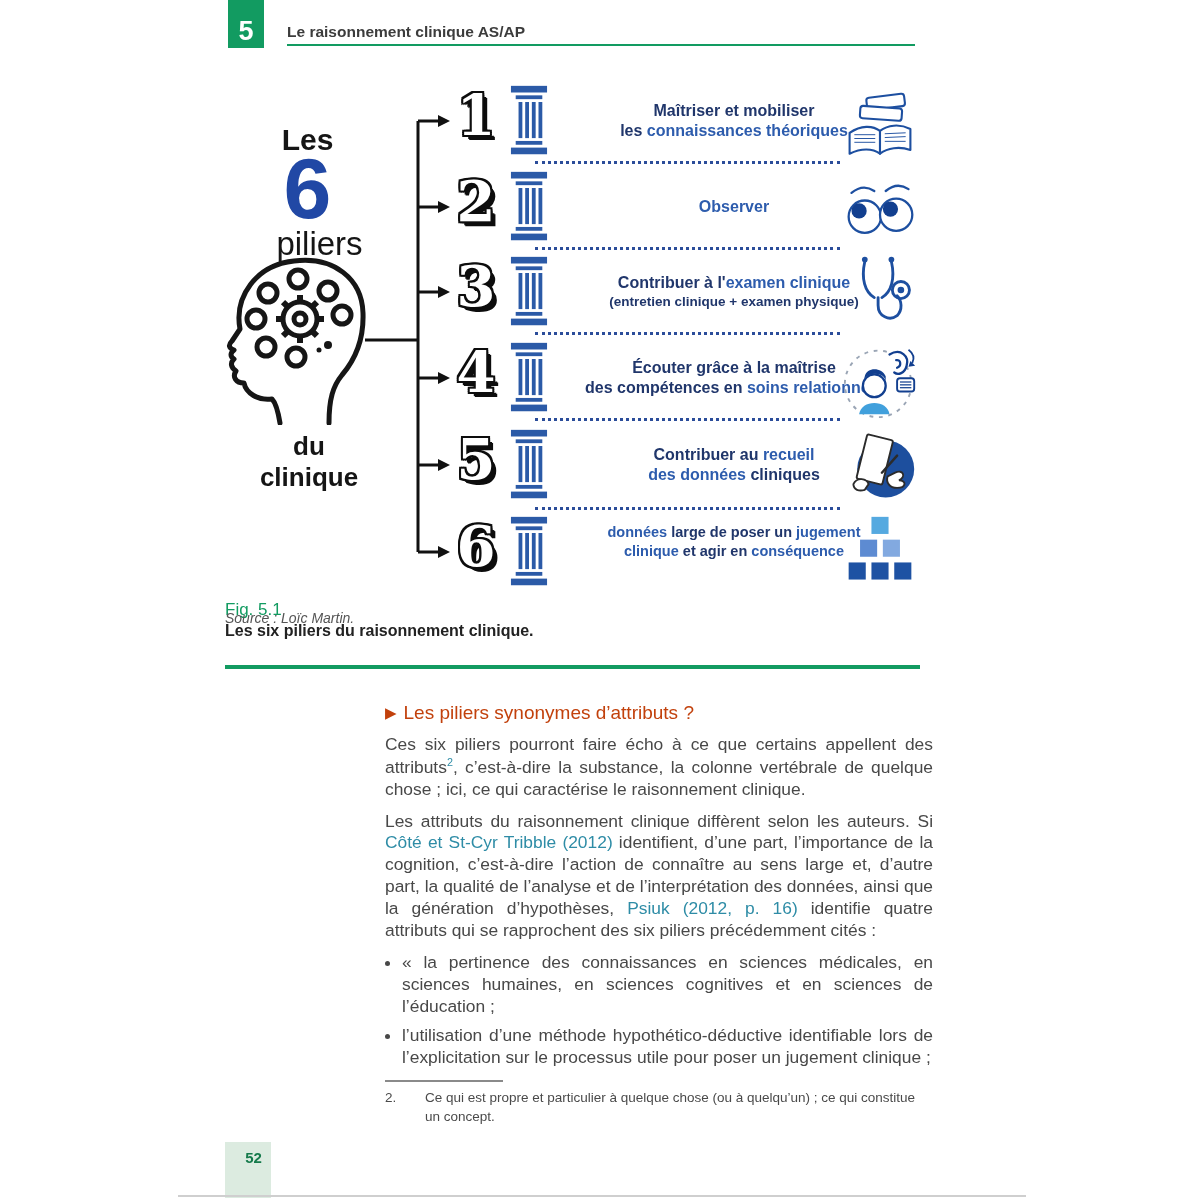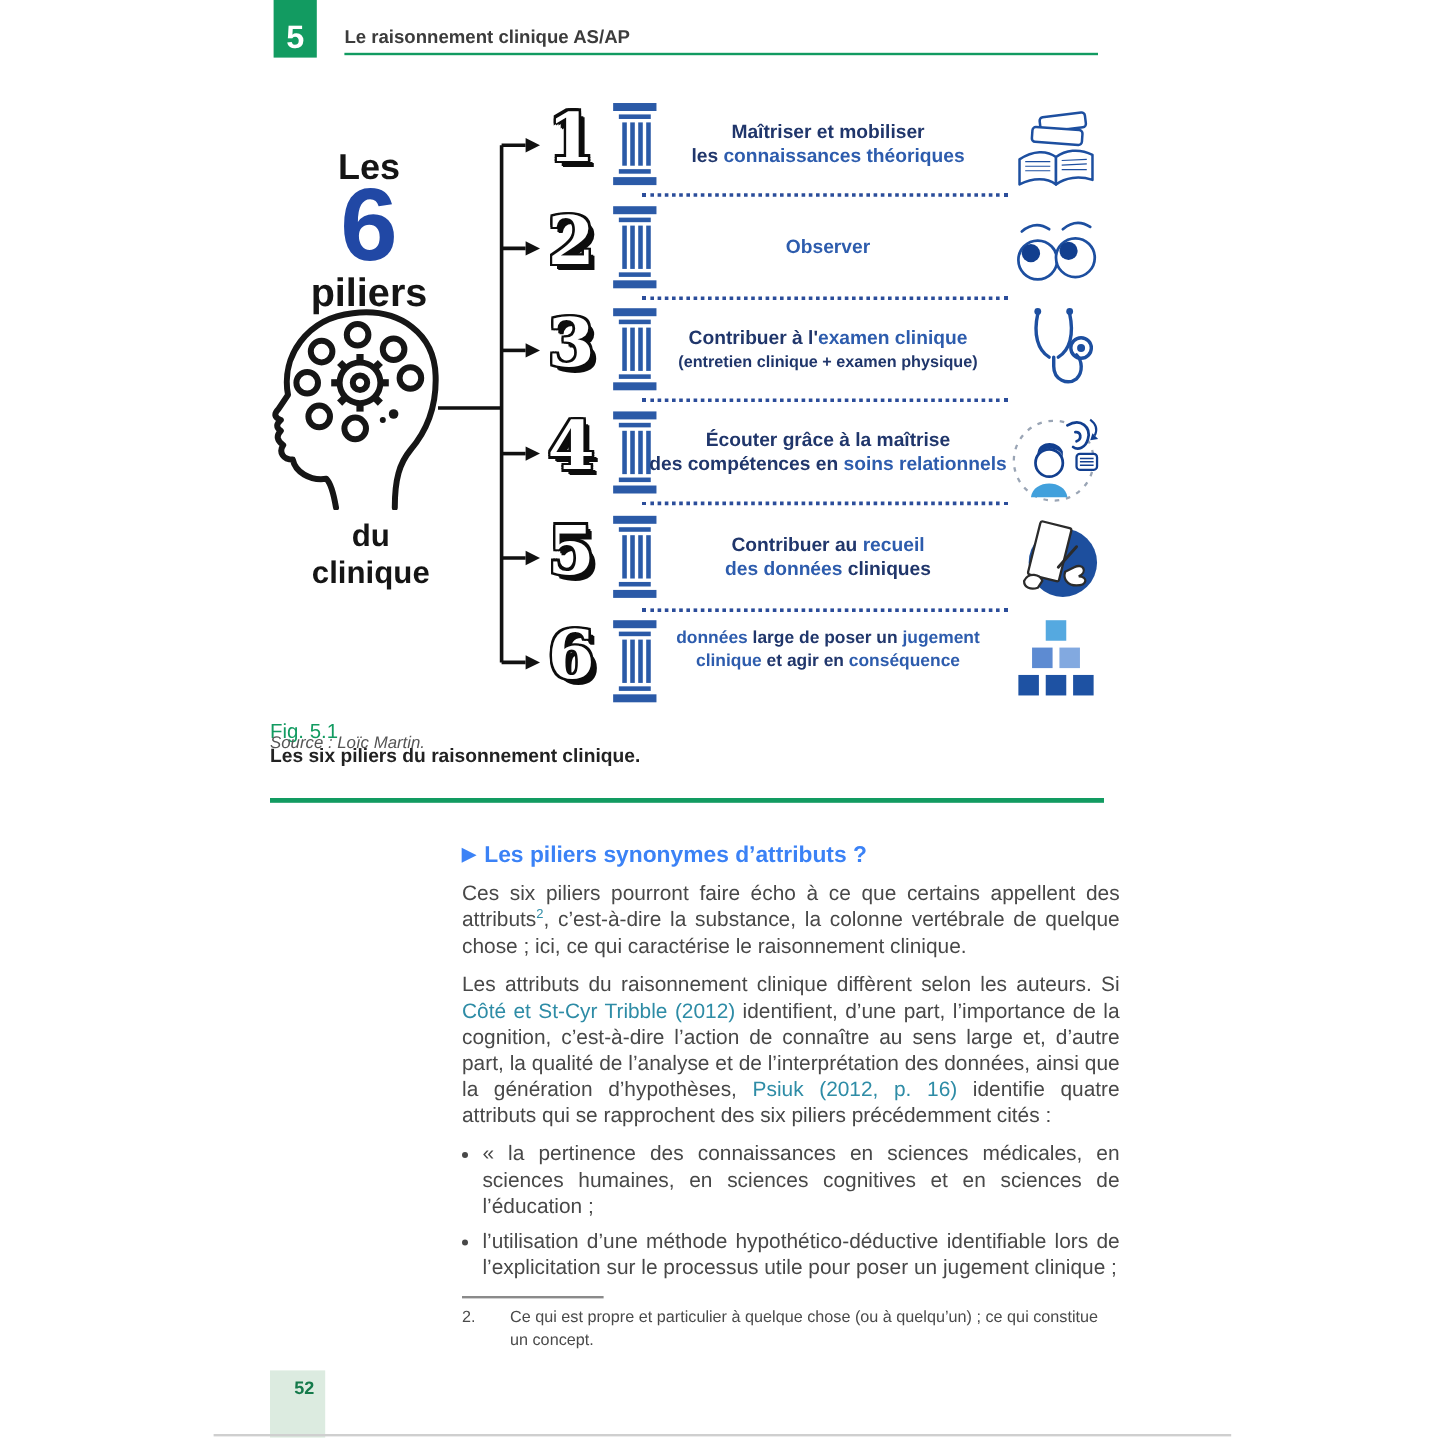--- a/index.html
+++ b/index.html
@@ -12,53 +12,53 @@
   .chapter-tab span{color:#fff;font-size:27px;font-weight:bold;line-height:1;}
   .header-title{position:absolute;left:287px;top:23px;font-size:15.5px;font-weight:bold;color:#3c3c3c;}
   .header-rule{position:absolute;left:287px;top:44px;width:628px;height:2px;background:#129b61;}
 
   
   .fig{position:absolute;left:220px;top:85px;width:705px;height:515px;}
   .fig-les{position:absolute;left:0;top:38px;width:175px;text-align:center;
            font-size:30px;font-weight:bold;color:#151515;}
   .fig-six{position:absolute;left:0;top:60px;width:175px;text-align:center;
            font-size:86px;font-weight:bold;color:#2148a5;line-height:1;}
-  .fig-piliers{position:absolute;left:0;top:140px;width:175px;text-align:center;
-           font-size:33px;font-weight:bold;color:#151515;}
+  .fig-piliers{position:absolute;left:12px;top:140px;width:175px;text-align:center;
+           font-size:33px;font-weight:normal;color:#151515;}
   .head-svg{position:absolute;left:2px;top:168px;}
   .fig-tail{position:absolute;left:-10px;top:346px;width:198px;text-align:center;
             font-size:26px;font-weight:bold;color:#151515;line-height:1.18;}
   .spine-svg{position:absolute;left:140px;top:18px;}
 
   .num{position:absolute;left:226px;width:60px;text-align:center;
        font-family:"DejaVu Serif", serif;font-weight:bold;font-size:56px;line-height:1;color:#fff;
        text-shadow:-2px -2px 0 #0d0d0d,0 -2px 0 #0d0d0d,2px -2px 0 #0d0d0d,-2px 0 0 #0d0d0d,
                    2px 0 0 #0d0d0d,-2px 2px 0 #0d0d0d,0 2px 0 #0d0d0d,2px 2px 0 #0d0d0d,
                    4px 4px 0 #0d0d0d,5px 5px 0 #0d0d0d;}
   .pillar{position:absolute;left:290px;width:38px;height:72px;}
   .rowtext{position:absolute;left:305px;width:330px;text-align:center;color:#20366b;
-           font-size:16px;font-weight:bold;line-height:1.27;}
+           font-size:16px;font-weight:bold;line-height:1.27;padding-left:44px;}
   .rowline{white-space:nowrap;}
   .rowline.small{font-size:13.5px;}
   .rowtext.r6{font-size:14.5px;line-height:1.32;}
   .seg-b{color:#2d5cad;}
   .seg-link{color:#2e8ca6;}
   .seg-sup{vertical-align:super;font-size:0.62em;color:#2e8ca6;}
   .ricon{position:absolute;left:622px;width:76px;height:76px;}
   .dots{position:absolute;left:315px;width:305px;height:0;border-top:3px dotted #2b4d9a;}
 
   
   .cap-label{position:absolute;left:225px;top:600px;font-size:17px;color:#129b61;}
   .cap-title{position:absolute;left:225px;top:622px;font-size:16px;font-weight:bold;color:#222;}
   .cap-source{position:absolute;left:225px;top:610px;font-size:14px;font-style:italic;color:#555;}
   .green-divider{position:absolute;left:225px;top:665px;width:695px;height:4px;background:#129b61;}
 
   
   .body-block{position:absolute;left:385px;top:702px;width:548px;color:#484848;}
-  .sec-heading{color:#3b82f6;font-size:19px;font-weight:bold;margin:0 0 10px 0;}
+  .sec-heading{color:#c2410c;font-size:19px;font-weight:normal;margin:0 0 10px 0;}
   .sec-heading .marker{font-size:15px;margin-right:7px;position:relative;top:-1px;}
   .body-block p{margin:0 0 10px 0;font-size:17.4px;line-height:1.26;text-align:justify;}
   .body-block ul{margin:2px 0 0 0;padding-left:17px;}
   .body-block li{font-size:17.4px;line-height:1.26;text-align:justify;margin-bottom:7px;}
 
   
   .footnote{position:absolute;left:385px;top:1080px;width:548px;}
   .footnote-rule{width:118px;border-top:2px solid #8a8a8a;margin-bottom:7px;}
   .footnote-row{display:flex;font-size:13.5px;line-height:1.38;color:#4a4a4a;}
   .footnote-num{width:40px;flex:none;}

